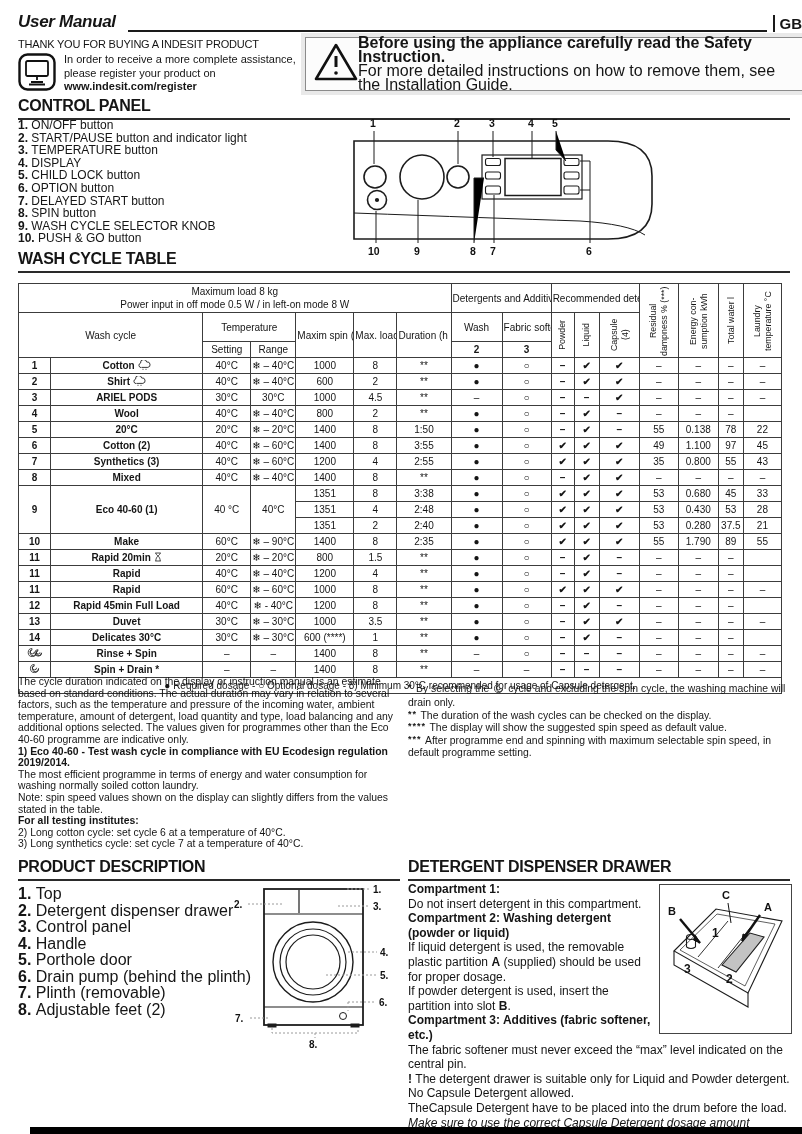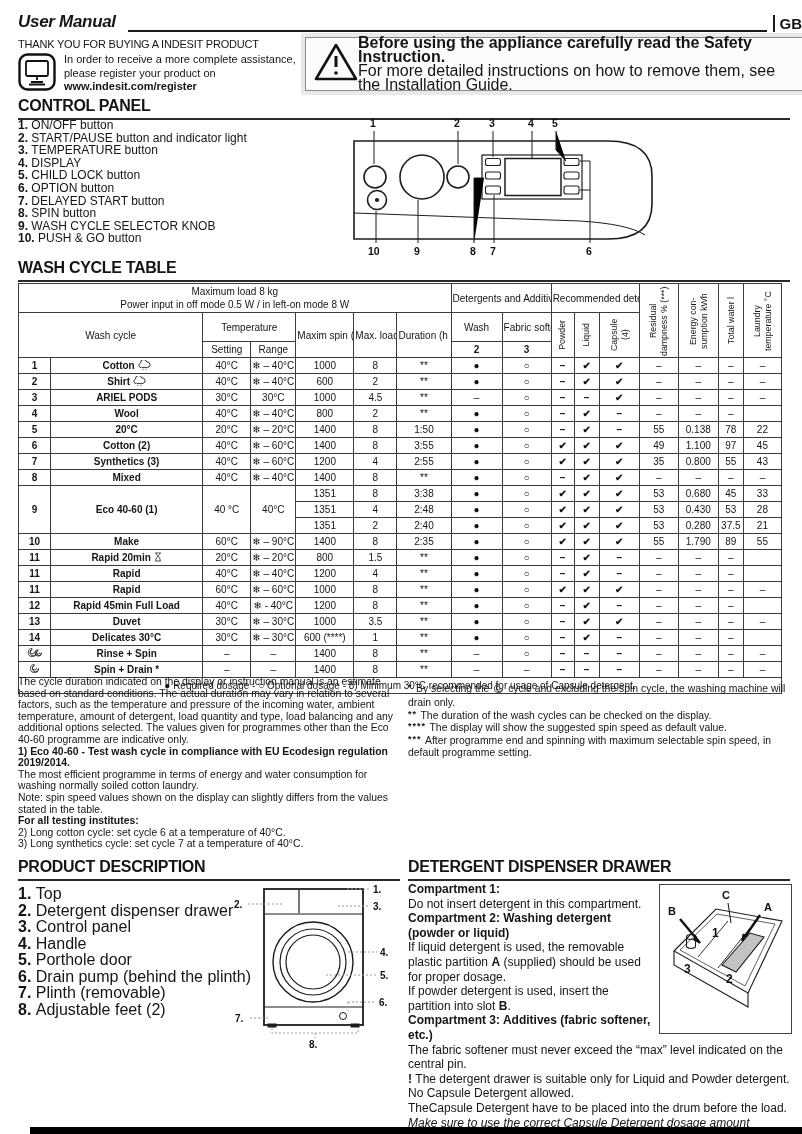--- a/index.html
+++ b/index.html
@@ -170,21 +170,21 @@
         <text x="202" y="13">5</text>
         <text x="18" y="141">10</text>
         <text x="64" y="141">9</text>
         <text x="120" y="141">8</text>
         <text x="140" y="141">7</text>
         <text x="236" y="141">6</text>
       </g>
     </svg>
   </div>
 
-  <div class="sec-h" style="left:18px;top:259px;width:772px;">WASH CYCLE TABLE</div>
+  <div class="sec-h" style="left:18px;top:250px;width:772px;">WASH CYCLE TABLE</div>
 
   <table class="wct">
     <colgroup>
       <col style="width:32px">
         <col style="width:152px">
         <col style="width:48px">
         <col style="width:45px">
       <col style="width:58px">
         <col style="width:43px">
         <col style="width:54px">

